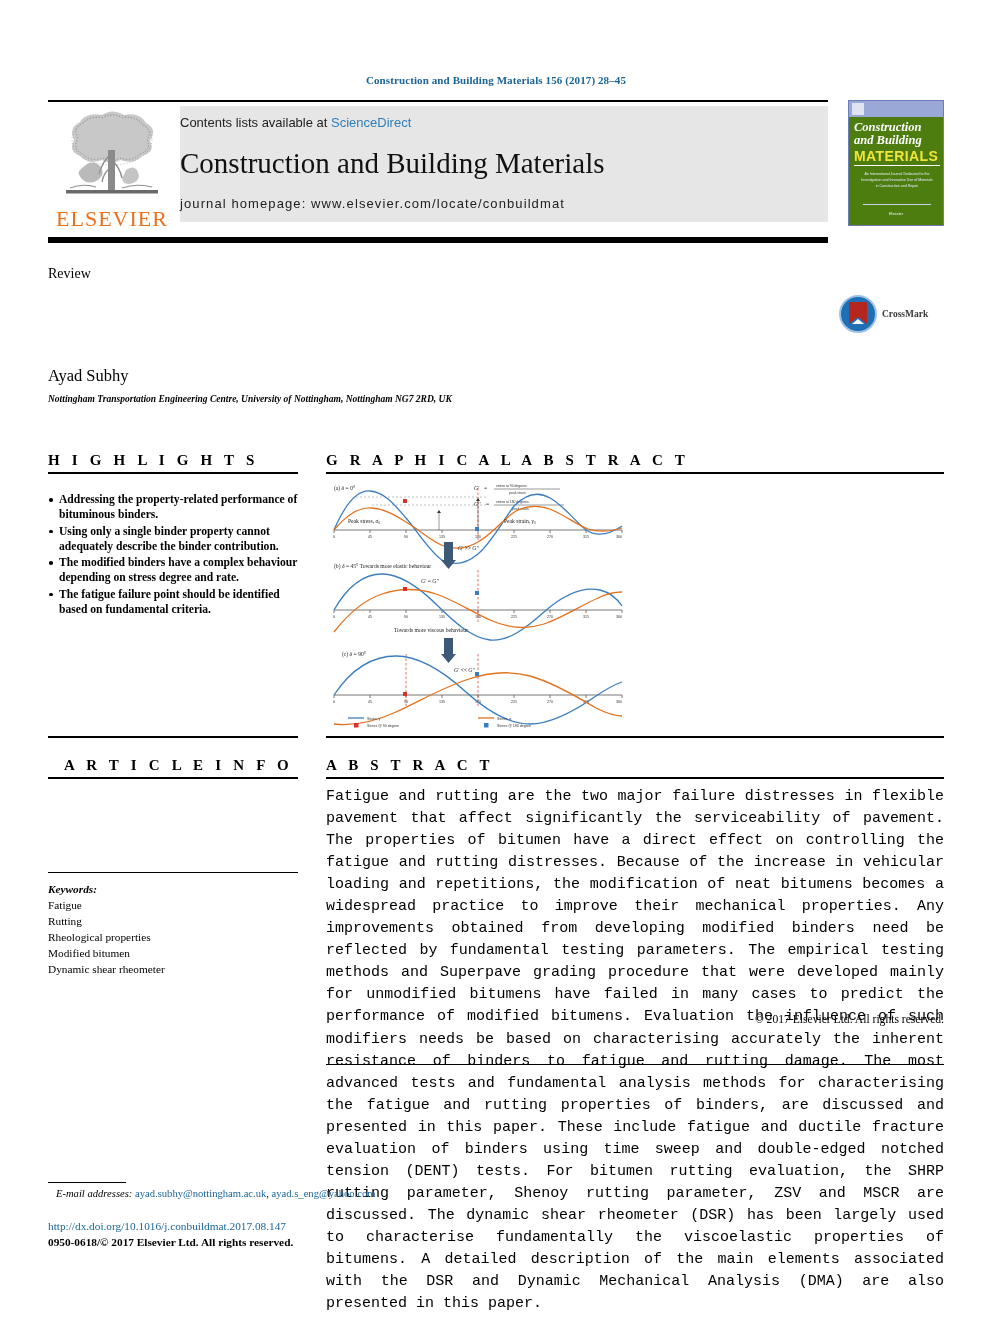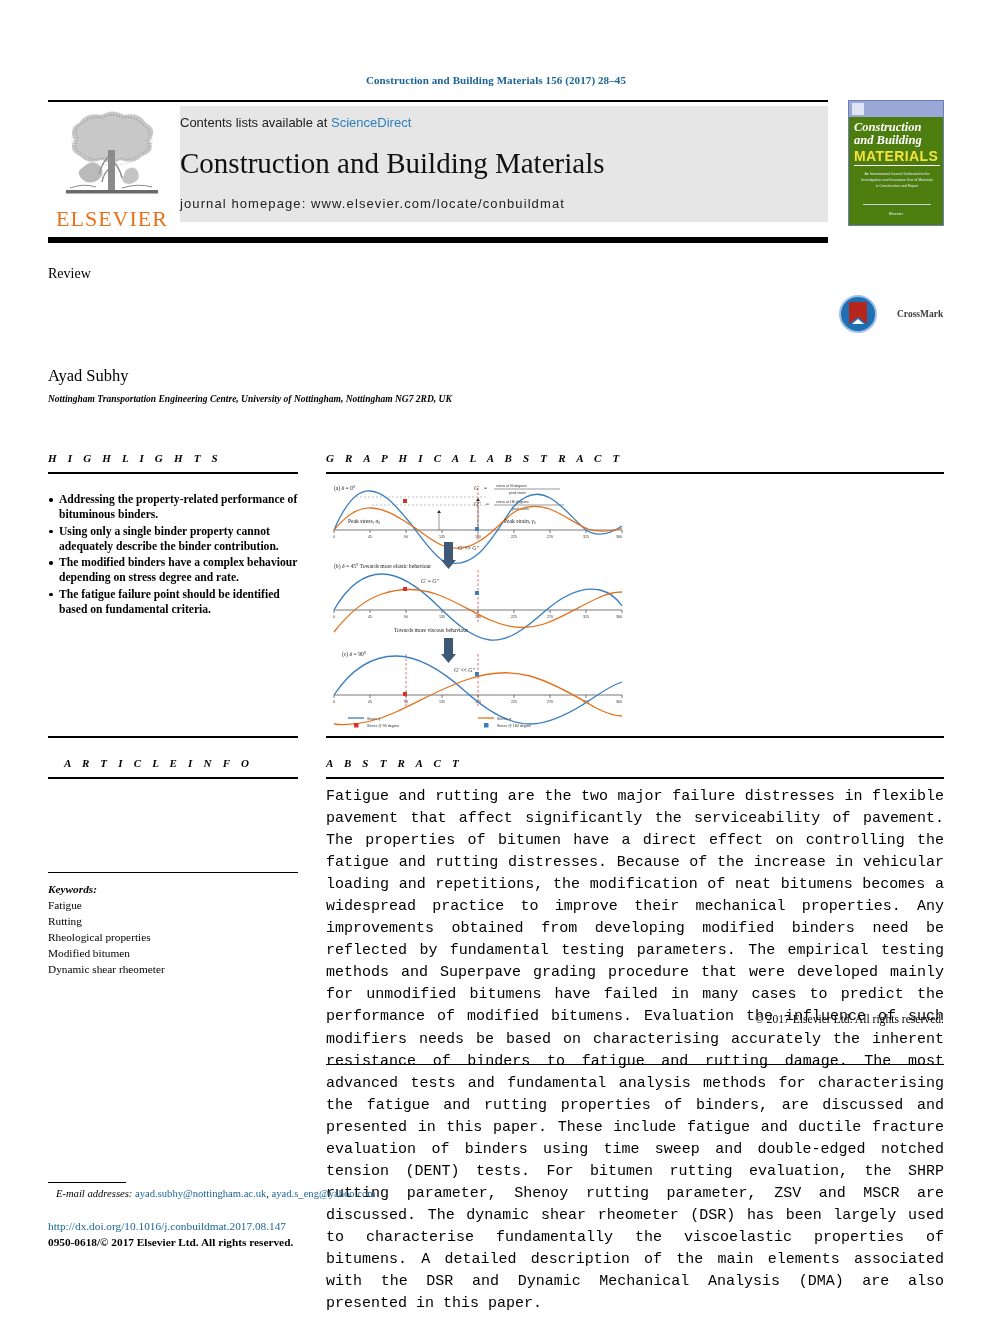--- a/index.html
+++ b/index.html
@@ -110,35 +110,35 @@
     position:absolute; left:48px; top:366px;
     font-family:"Liberation Serif", serif; font-size:16.5px; color:#000;
   }
   .affiliation {
     position:absolute; left:48px; top:394px; width:700px;
     font-family:"Liberation Serif", serif; font-style:italic;
     font-size:9.5px; color:#000; font-weight:bold;
   }
   .crossmark {
     position:absolute; left:838px; top:293px; width:106px; height:42px;
-    display:flex; align-items:center; gap:19px;
+    display:flex; align-items:center; gap:4px;
   }
   .crossmark-label {
     font-family:"Liberation Serif", serif; font-weight:bold;
     font-size:9.5px; color:#3a3a3a;
   }
 
   
   .rule-thin { position:absolute; background:#000; height:1px; }
   .rule-thick { position:absolute; background:#000; height:2px; }
 
   .sec-head {
     position:absolute;
     font-family:"Liberation Serif", serif; font-weight:bold;
-    font-size:11px; letter-spacing:4.2px; color:#000;font-style:italic;
+    font-size:15px; letter-spacing:4.2px; color:#000;
   }
 
   
   .highlights-list {
     position:absolute; left:40px; top:484px; width:250px;
     margin:8px; padding:0; list-style:none;
   }
   .highlights-list li {
     position:relative; padding-left:11px; margin-bottom:1px;
     font-family:"Liberation Serif", serif; font-weight:bold;

